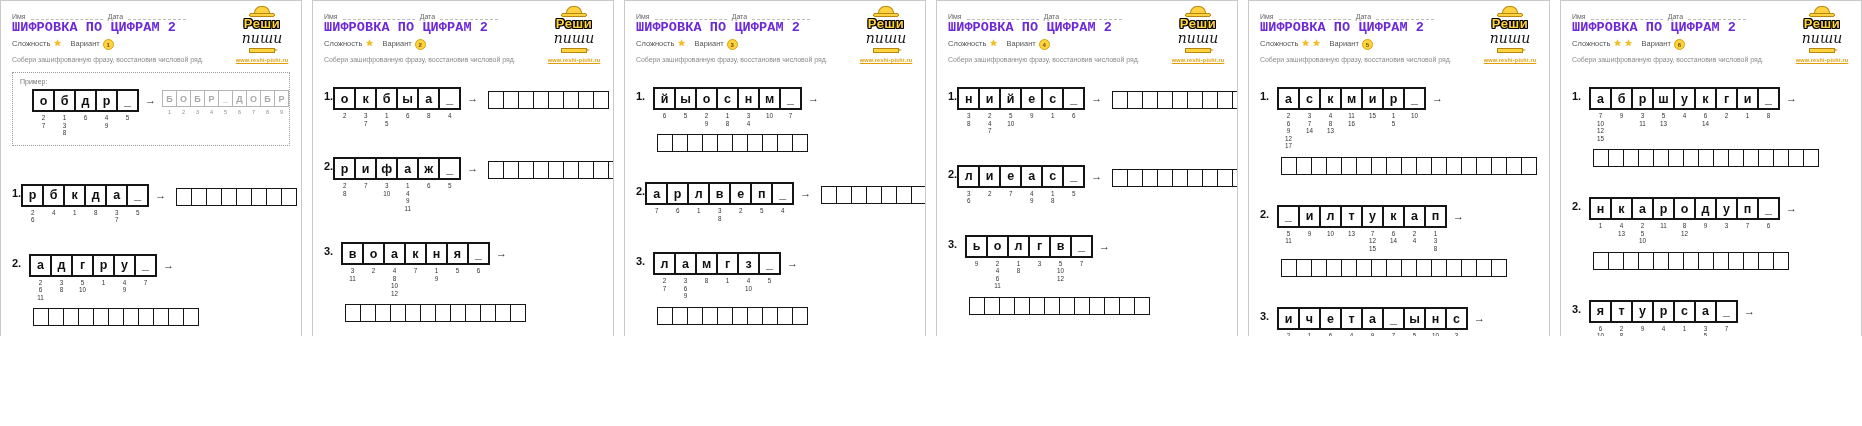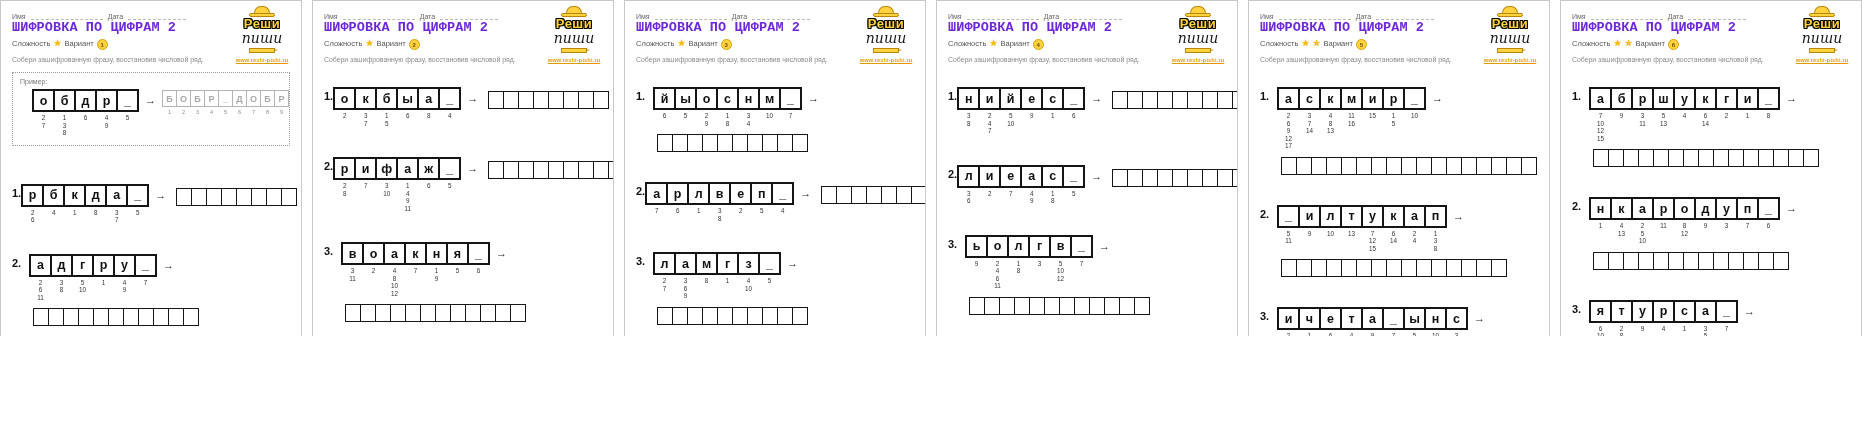--- a/index.html
+++ b/index.html
@@ -6,21 +6,21 @@
   .pages{display:flex;gap:10px;width:1862px;height:336px;}
   .page{position:relative;width:302px;height:426px;box-sizing:border-box;border:1px solid #c9c9c9;
         background:#fff;overflow:hidden;padding:0 11px;flex:0 0 auto;}
   .header-row{display:flex;align-items:flex-end;font-size:7px;color:#666;margin-top:12px;width:205px;}
   .hline{display:inline-block;border-bottom:1px dashed #bcbcbc;height:2px;margin:0 5px;}
   .hline-name{width:72px;}
   .hline-date{width:58px;}
   .title{font-size:13.5px;font-weight:bold;color:#6d28d9;margin-top:0;letter-spacing:.1px;font-family:Liberation Mono, monospace;}
   .meta-row{display:flex;gap:3px;font-size:7.5px;color:#555;margin-top:4px;}
   .star{color:#f5bf1b;font-size:9px;line-height:9px;text-shadow:0 0 1px #cf9a00;}
-  .vlab{}
+  .vlab{margin-left:6px;}
   .badge{display:inline-flex;align-items:center;justify-content:center;width:9px;height:9px;border-radius:50%;
          background:#ffd23f;border:1px solid #d9a404;font-size:6px;font-weight:bold;color:#6b4e00;}
   .instr{font-size:6.9px;color:#8a8a8a;margin-top:6px;width:210px;}
   
   .logo{position:absolute;top:5px;right:9px;width:60px;text-align:center;}
   .logo-hat{position:relative;width:26px;height:9px;margin:0 auto;}
   .logo-hat::before{content:"";position:absolute;left:5px;top:0;width:14px;height:7px;background:#ffd23f;
         border:1px solid #b8860b;border-bottom:none;border-radius:7px 7px 0 0;}
   .logo-hat::after{content:"";position:absolute;left:0;top:7px;width:24px;height:2px;background:#ffd23f;
         border:1px solid #b8860b;border-radius:2px;}

